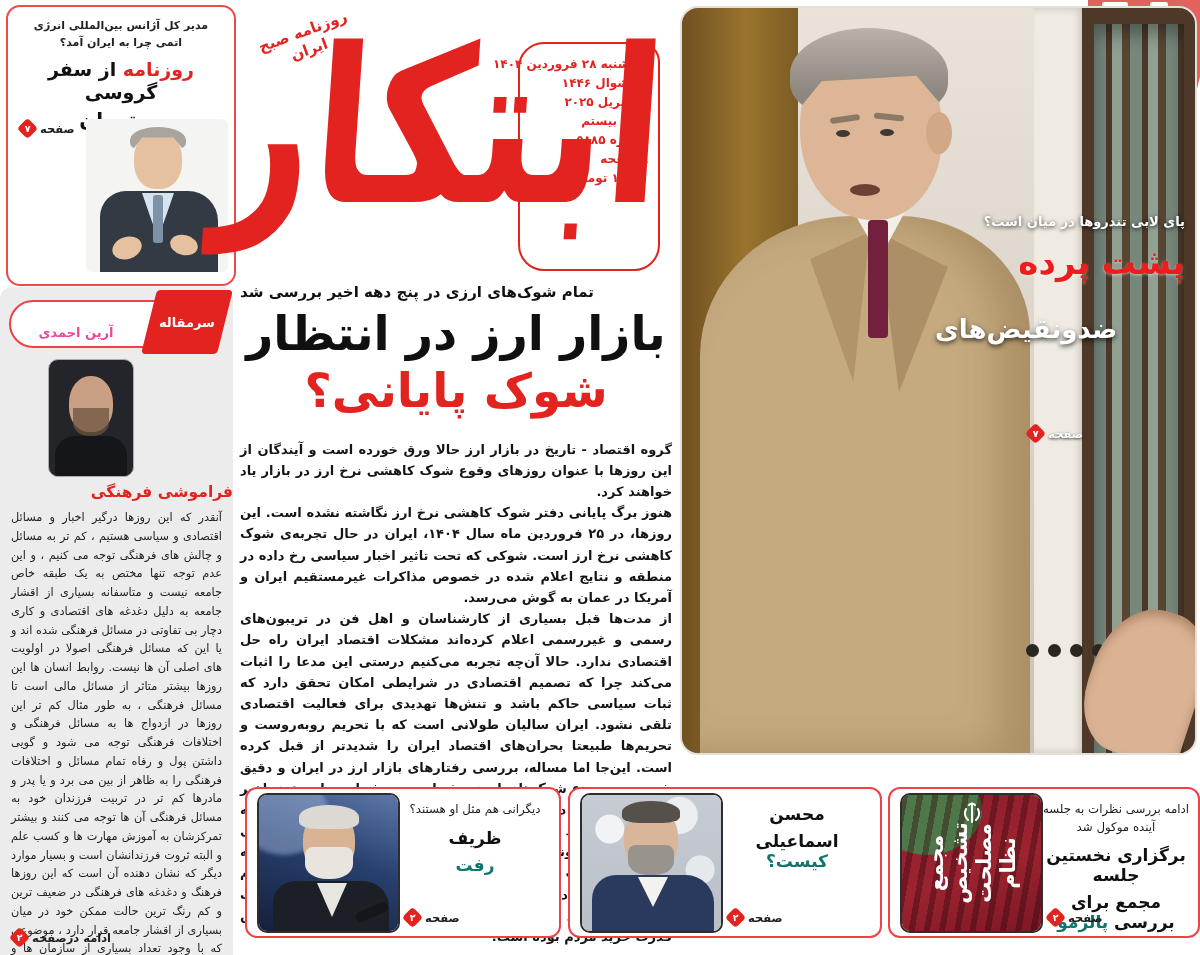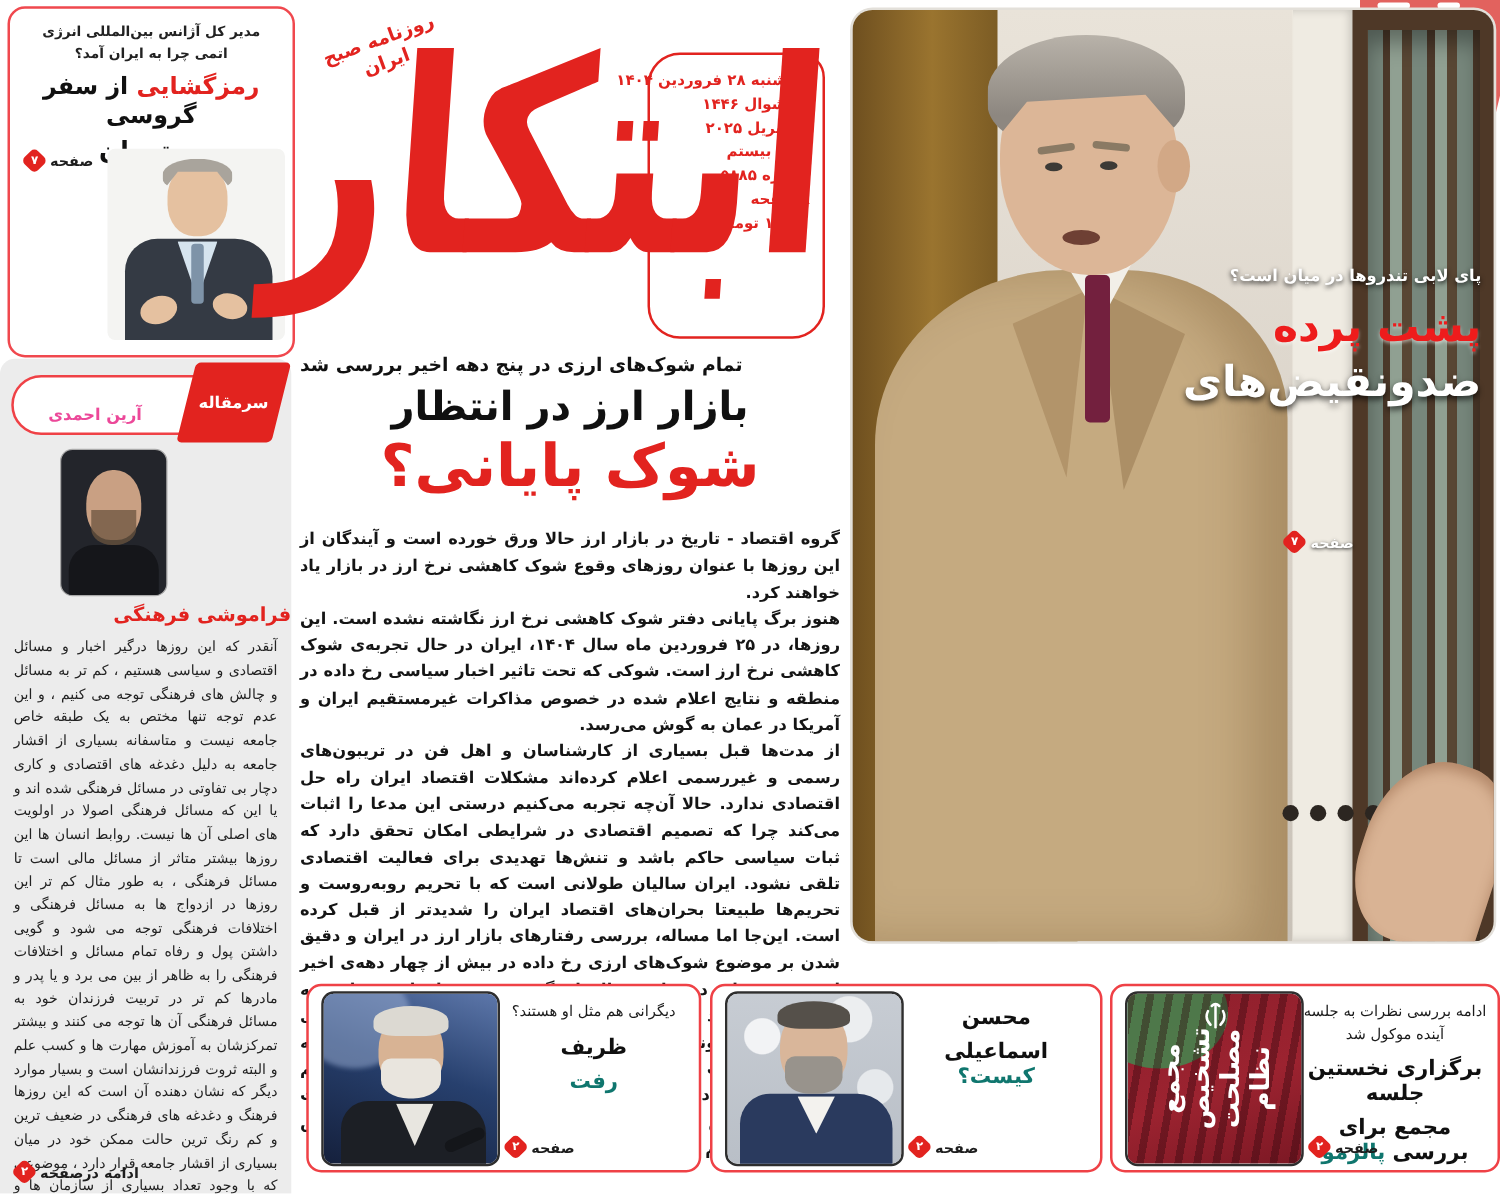--- a/index.html
+++ b/index.html
@@ -58,21 +58,21 @@
   .datebox{position:absolute;left:518px;top:42px;width:138px;height:225px;border:2.5px solid #e2231f;
            border-radius:26px 20px 26px 26px;z-index:1;}
   .dates{position:absolute;right:10px;top:11px;text-align:right;color:#e2231f;font-size:12px;
          font-weight:bold;line-height:1.58;white-space:nowrap;}
   .logo{position:absolute;left:235px;top:20px;width:436px;height:260px;color:#e2231f;font-size:168px;
         font-weight:bold;text-align:center;line-height:1;z-index:2;transform:scaleY(1.28) skewX(-5deg);
         transform-origin:top center;pointer-events:none;}
   
   .lead{position:absolute;left:240px;top:283px;width:432px;}
   .lead-kicker{font-size:15px;font-weight:bold;color:#111;text-align:left;margin:0;}
-  .lead-h1{margin:6px 0 0;font-size:32px;font-weight:bold;color:#101010;text-align:center;line-height:1.15;}
+  .lead-h1{margin:6px 0 0;font-size:47px;font-weight:bold;color:#101010;text-align:center;line-height:1.15;}
   .lead-h2{margin:4px 0 0;font-size:47px;font-weight:bold;color:#e2231f;text-align:center;line-height:1.1;}
   .lead-body{margin-top:22px;font-size:13px;font-weight:bold;color:#151515;line-height:1.63;text-align:justify;}
   .lead-body p{margin:0;}
   
   .corner-red{position:absolute;left:1088px;top:0;width:112px;height:132px;background:#e2625e;z-index:0;
               clip-path:polygon(0 0,100% 0,100% 58%,88% 100%,88% 10%,0 10%);}
   .corner-red:before{content:"";position:absolute;left:14px;top:2px;width:26px;height:5px;background:#fff;border-radius:3px;}
   .corner-red:after{content:"";position:absolute;left:62px;top:2px;width:18px;height:5px;background:#fff;border-radius:3px;}
   .photo-card{position:absolute;left:680px;top:6px;width:513px;height:745px;border:2px solid #e3e0da;
               border-radius:18px;overflow:hidden;z-index:1;background:#d8d2c8;}
@@ -109,22 +109,22 @@
   .w-dots b{position:absolute;top:2px;width:13px;height:13px;background:#2c2621;border-radius:50%;}
   .w-hand{position:absolute;left:408px;top:600px;width:110px;height:150px;background:#d9b394;
           border-radius:50% 40% 10% 40%;transform:rotate(18deg);box-shadow:inset 0 6px 10px rgba(120,70,40,.4);}
   .w-brass{position:absolute;left:70px;top:652px;width:110px;height:96px;
            background:linear-gradient(180deg,#c09a3c,#8f6d22);border-radius:12px 12px 0 0;}
   .w-lever{position:absolute;left:96px;top:636px;width:70px;height:16px;background:#b08c30;border-radius:8px;}
   .ph-kicker{position:absolute;right:10px;top:206px;width:240px;text-align:right;color:#fff;
              font-size:13px;font-weight:bold;text-shadow:0 1px 4px rgba(0,0,0,.85);z-index:2;}
   .ph-red{position:absolute;right:10px;top:234px;width:240px;text-align:right;color:#ee1c1c;
           font-size:34px;font-weight:bold;text-shadow:0 1px 3px rgba(255,255,255,.5);z-index:2;}
-  .ph-w1{position:absolute;right:10px;top:278px;width:250px;text-align:right;color:#fff;
-         font-size:34px;font-weight:bold;text-shadow:0 2px 5px rgba(0,0,0,.75);z-index:2;}
+  .ph-w1{position:absolute;right:10px;top:306px;width:250px;text-align:left;color:#fff;
+         font-size:26px;font-weight:bold;text-shadow:0 2px 5px rgba(0,0,0,.75);z-index:2;}
   .ph-w2{position:absolute;right:10px;top:348px;width:250px;text-align:right;color:#fff;
          font-size:34px;font-weight:bold;text-shadow:0 2px 5px rgba(0,0,0,.75);z-index:2;}
   .ph-badge{position:absolute;right:112px;top:418px;z-index:2;}
   
   .bstory{position:absolute;top:787px;height:147px;background:#fff;border:2px solid #ef4146;border-radius:12px;}
   .b1{left:245px;width:312px;}
   .b2{left:568px;width:310px;}
   .b3{left:888px;width:308px;}
   .b-photo{position:absolute;left:10px;top:4px;width:139px;height:136px;border:2px solid #2e2e2e;
            border-radius:10px;overflow:hidden;}
@@ -164,21 +164,21 @@
 </style>
 </head>
 <body>
 
 <div class="page">
 
   <div class="corner-red"></div>
 
   <section class="box-topleft">
     <div class="tl-kicker">مدیر کل آژانس بین‌المللی انرژی اتمی چرا به ایران آمد؟</div>
-    <h2 class="tl-title"><span class="red">رمزگشایی</span><span> از سفر گروسی</span></h2>
+    <h2 class="tl-title"><span class="red">روزنامه</span><span> از سفر گروسی</span></h2>
     <div class="tl-title2">به تهران</div>
     <div class="page-badge tl-badge">
       <span class="diamond">
           <i>۷</i>
         </span>
       <span class="pb-label">صفحه</span>
     </div>
     <div class="photo-grossi">
       <div class="g-suit"></div>
       <div class="g-shirt"></div>

